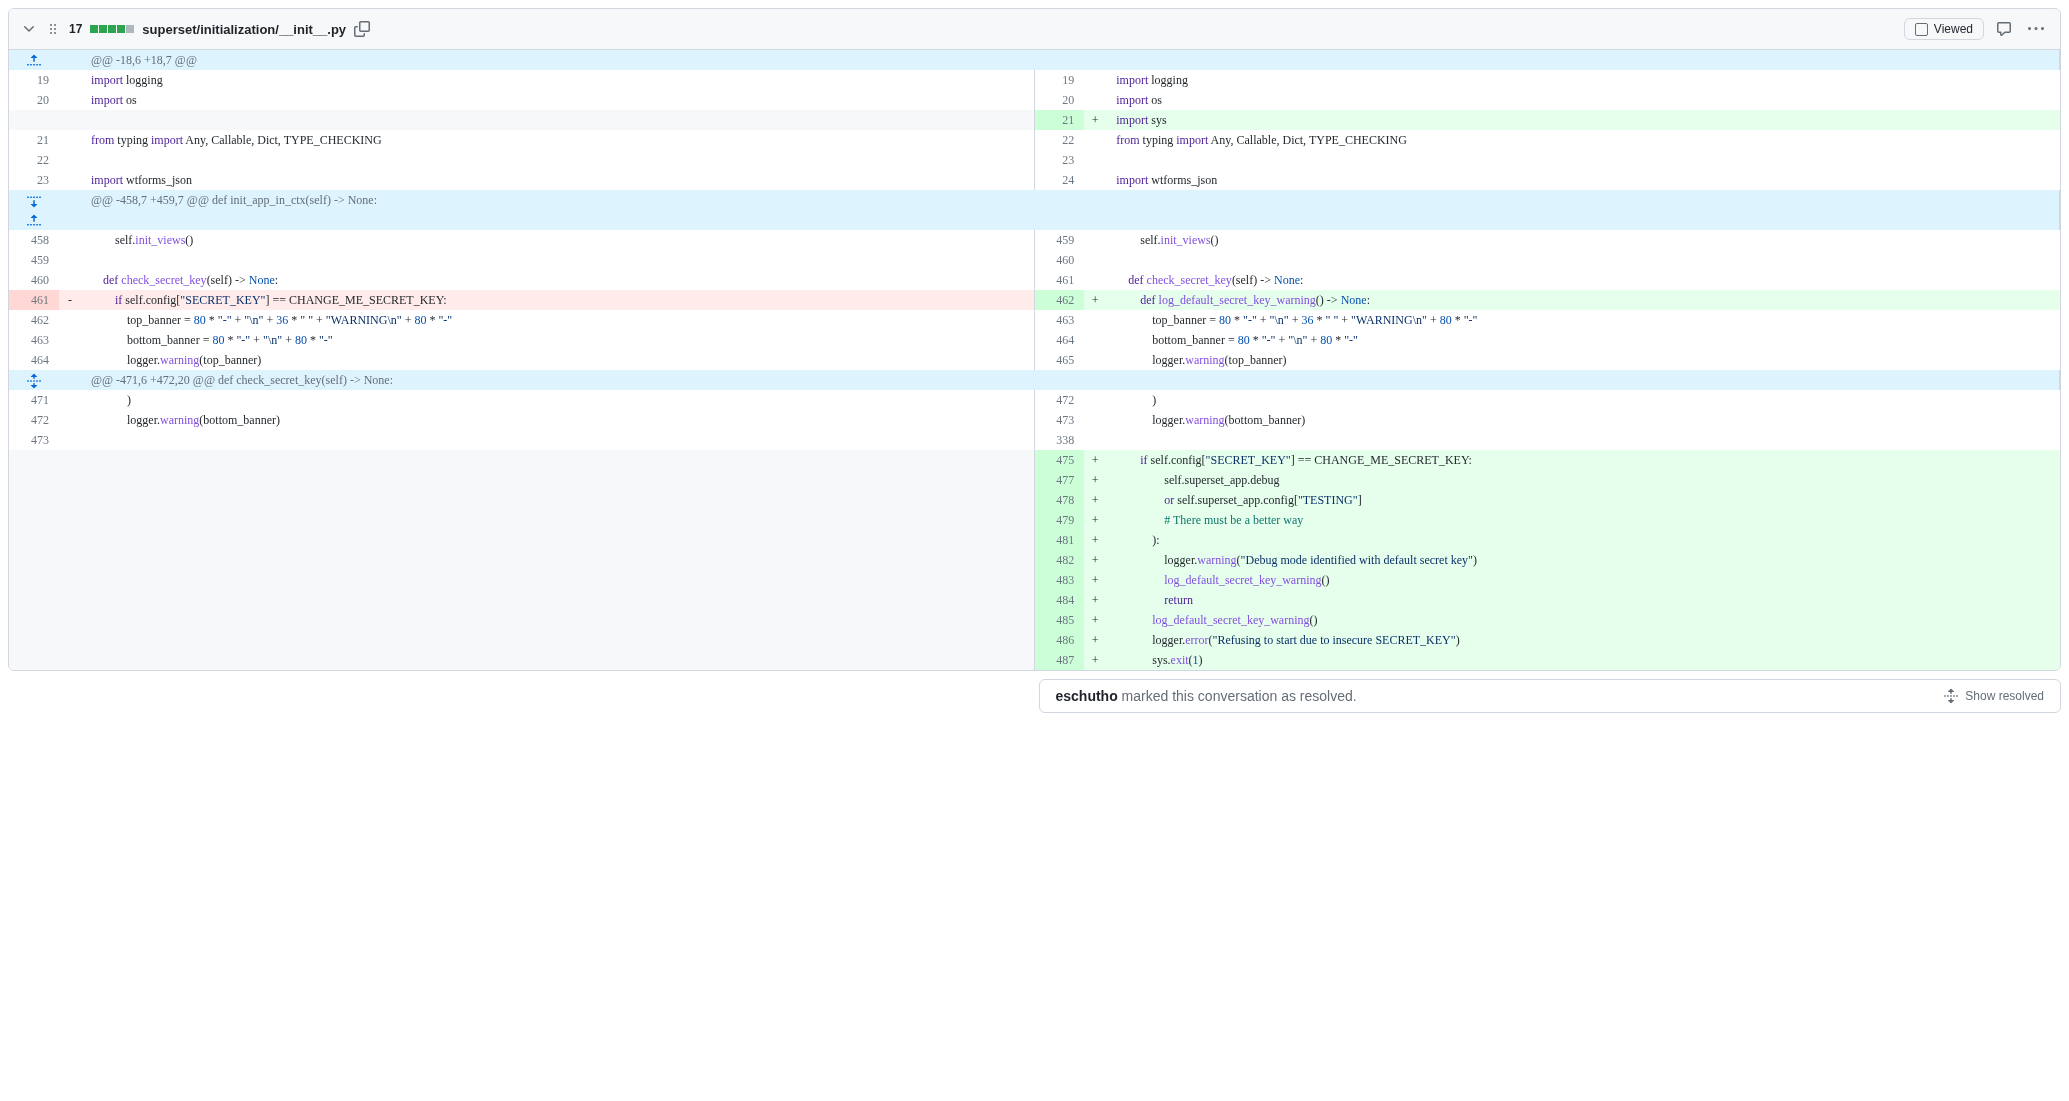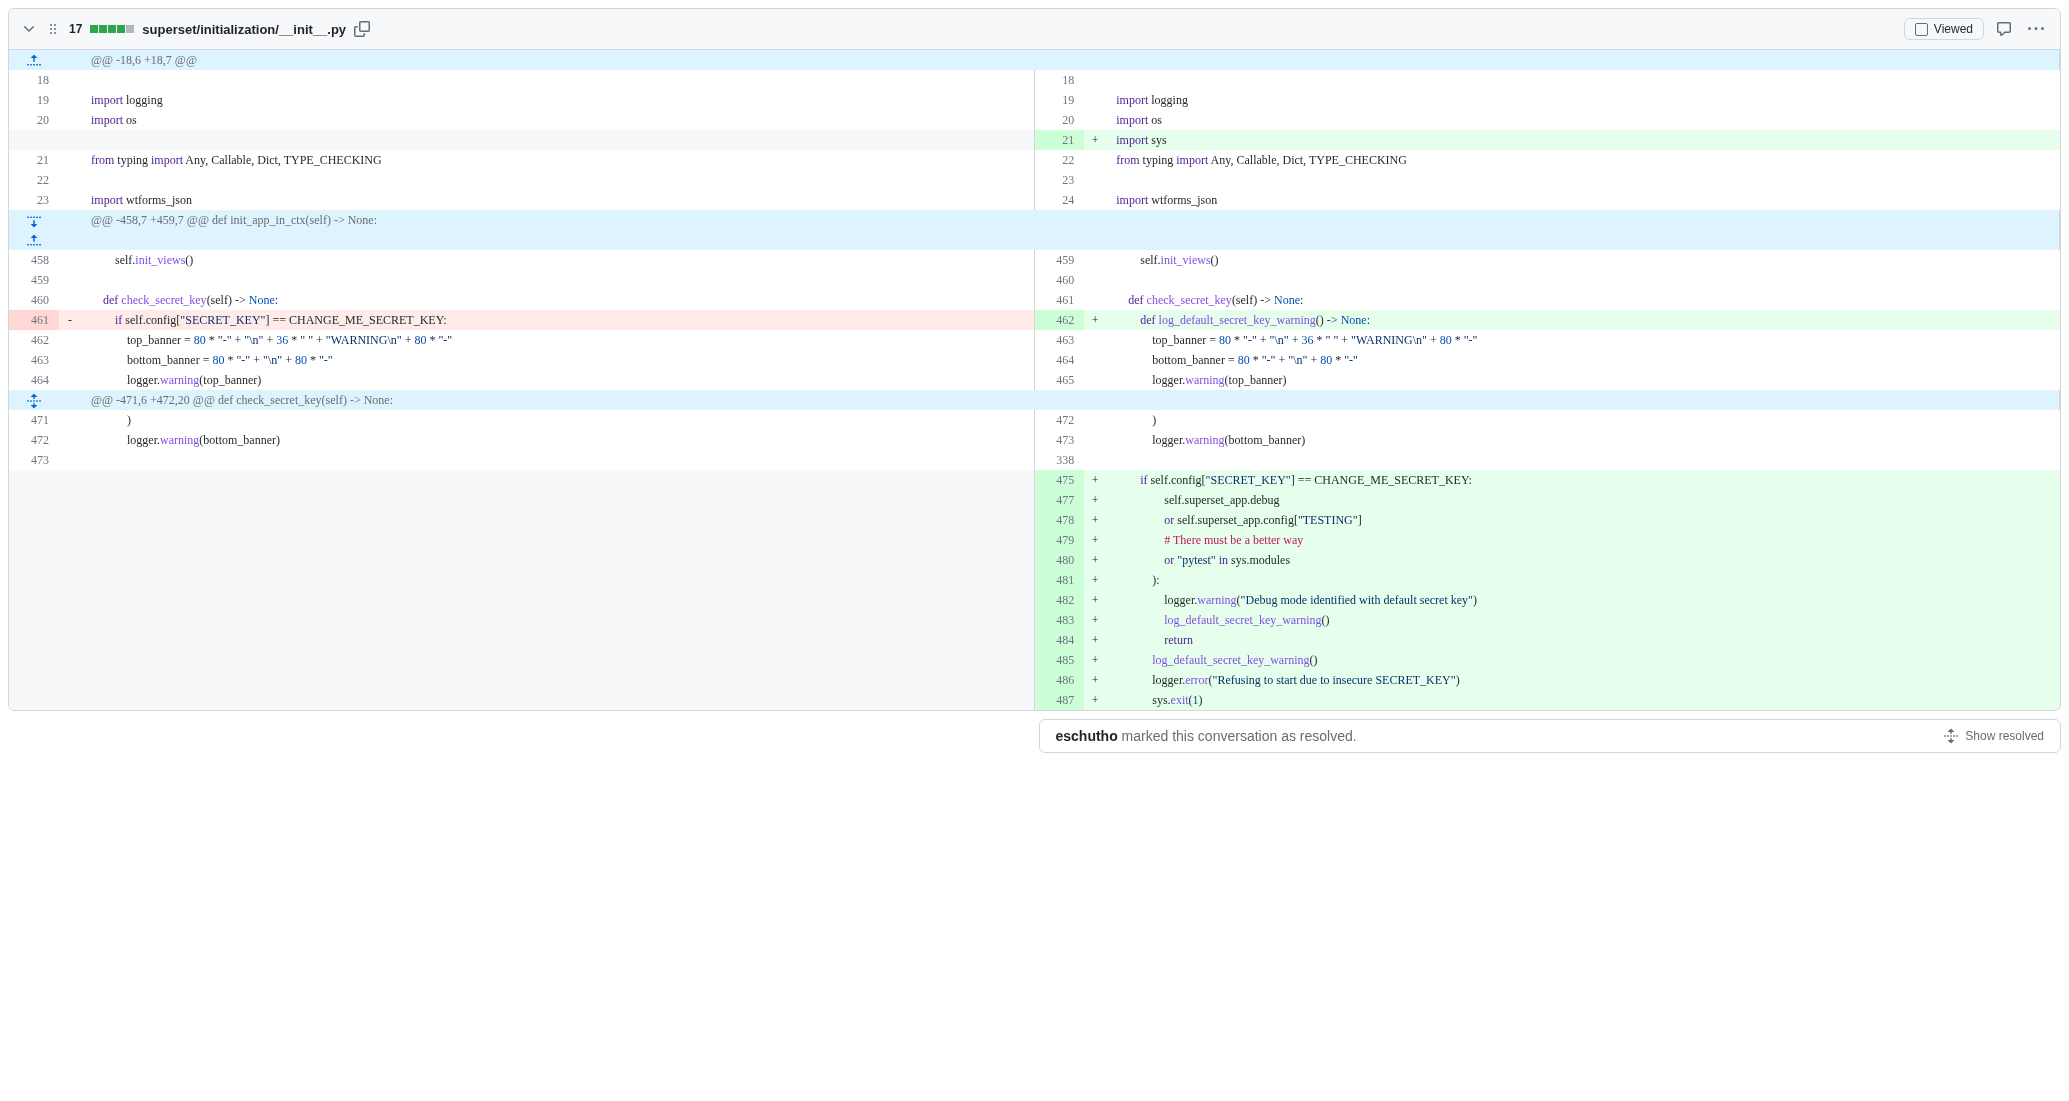--- a/index.html
+++ b/index.html
@@ -34,21 +34,21 @@
 .expander-cell svg { color: #0969da; }
 .add-row .num-col.rn { background: #ccffd8; }
 .add-row .marker-col.rm { background: #e6ffec; }
 .add-row .code-col.rc { background: #e6ffec; }
 .del-row .num-col.ln { background: #ffd7d5; }
 .del-row .marker-col.lm { background: #ffebe9; }
 .del-row .code-col.lc { background: #ffebe9; }
 .k { color: #4c1d95; }
 .f { color: #8250df; }
 .s { color: #0a3069; }
-.c { color: #be185d; text-align: right; }
+.c { color: #0f766e; text-align: right; }
 .v { color: #0550ae; }
 .resolved-bar { display: flex; align-items: center; justify-content: space-between; border: 1px solid #d0d7de; border-radius: 6px; padding: 8px 16px; margin: 8px; margin-left: auto; width: calc(50% - 12px); background: #fff; font-size: 14px; }
 .resolved-bar .user { font-weight: 600; color: #1f2328; margin-top: 35px; }
 .resolved-bar .msg { color: #656d76; }
 .show-resolved { display: inline-flex; align-items: center; gap: 6px; color: #656d76; cursor: pointer; font-size: 12px; }
 svg { vertical-align: middle; }
 </style>
 </head>
 <body>
 
@@ -112,28 +112,20 @@
         <tr class="hunk-row">
     <td class="num-col expander-cell">
             <div><svg width="16" height="16" viewBox="0 0 16 16" fill="currentColor">
                 <path d="M7.823 1.677 4.927 4.573A.25.25 0 0 0 5.104 5H7.25v3.236a.75.75 0 1 0 1.5 0V5h2.146a.25.25 0 0 0 .177-.427L8.177 1.677a.25.25 0 0 0-.354 0ZM13.75 11a.75.75 0 0 0 0 1.5h.5a.75.75 0 0 0 0-1.5h-.5Zm-3.75.75a.75.75 0 0 1 .75-.75h.5a.75.75 0 0 1 0 1.5h-.5a.75.75 0 0 1-.75-.75ZM7.75 11a.75.75 0 0 0 0 1.5h.5a.75.75 0 0 0 0-1.5h-.5ZM4 11.75a.75.75 0 0 1 .75-.75h.5a.75.75 0 0 1 0 1.5h-.5a.75.75 0 0 1-.75-.75ZM1.75 11a.75.75 0 0 0 0 1.5h.5a.75.75 0 0 0 0-1.5h-.5Z"></path>
               </svg></div>
           </td>
     <td class="marker-col"></td>
     <td class="code-col border-r" colspan="4">@@ -18,6 +18,7 @@</td>
   </tr>
         <tr>
-    <td class="num-col">18</td>
-    <td class="marker-col"></td>
-    <td class="code-col border-r"></td>
-    <td class="num-col">18</td>
-    <td class="marker-col"></td>
-    <td class="code-col"></td>
-  </tr>
-        <tr>
     <td class="num-col">19</td>
     <td class="marker-col"></td>
     <td class="code-col border-r"><span class="k">import</span> logging</td>
     <td class="num-col">19</td>
     <td class="marker-col"></td>
     <td class="code-col"><span class="k">import</span> logging</td>
   </tr>
         <tr>
     <td class="num-col">20</td>
     <td class="marker-col"></td>
@@ -299,28 +291,20 @@
       <td class="marker-col rm">+</td>
       <td class="code-col rc">                <span class="k">or</span> self.superset_app.config[<span class="s">"TESTING"</span>]</td>
     </tr>
         <tr class="add-row">
       <td class="num-col ln" style="background:#f6f8fa"></td>
       <td class="marker-col lm" style="background:#f6f8fa"></td>
       <td class="code-col lc border-r" style="background:#f6f8fa"></td>
       <td class="num-col rn">479</td>
       <td class="marker-col rm">+</td>
       <td class="code-col rc">                <span class="c"># There must be a better way</span></td>
-    </tr>
-        <tr class="add-row">
-      <td class="num-col ln" style="background:#f6f8fa"></td>
-      <td class="marker-col lm" style="background:#f6f8fa"></td>
-      <td class="code-col lc border-r" style="background:#f6f8fa"></td>
-      <td class="num-col rn">480</td>
-      <td class="marker-col rm">+</td>
-      <td class="code-col rc">                <span class="k">or</span> <span class="s">"pytest"</span> <span class="k">in</span> sys.modules</td>
     </tr>
         <tr class="add-row">
       <td class="num-col ln" style="background:#f6f8fa"></td>
       <td class="marker-col lm" style="background:#f6f8fa"></td>
       <td class="code-col lc border-r" style="background:#f6f8fa"></td>
       <td class="num-col rn">481</td>
       <td class="marker-col rm">+</td>
       <td class="code-col rc">            ):</td>
     </tr>
         <tr class="add-row">

